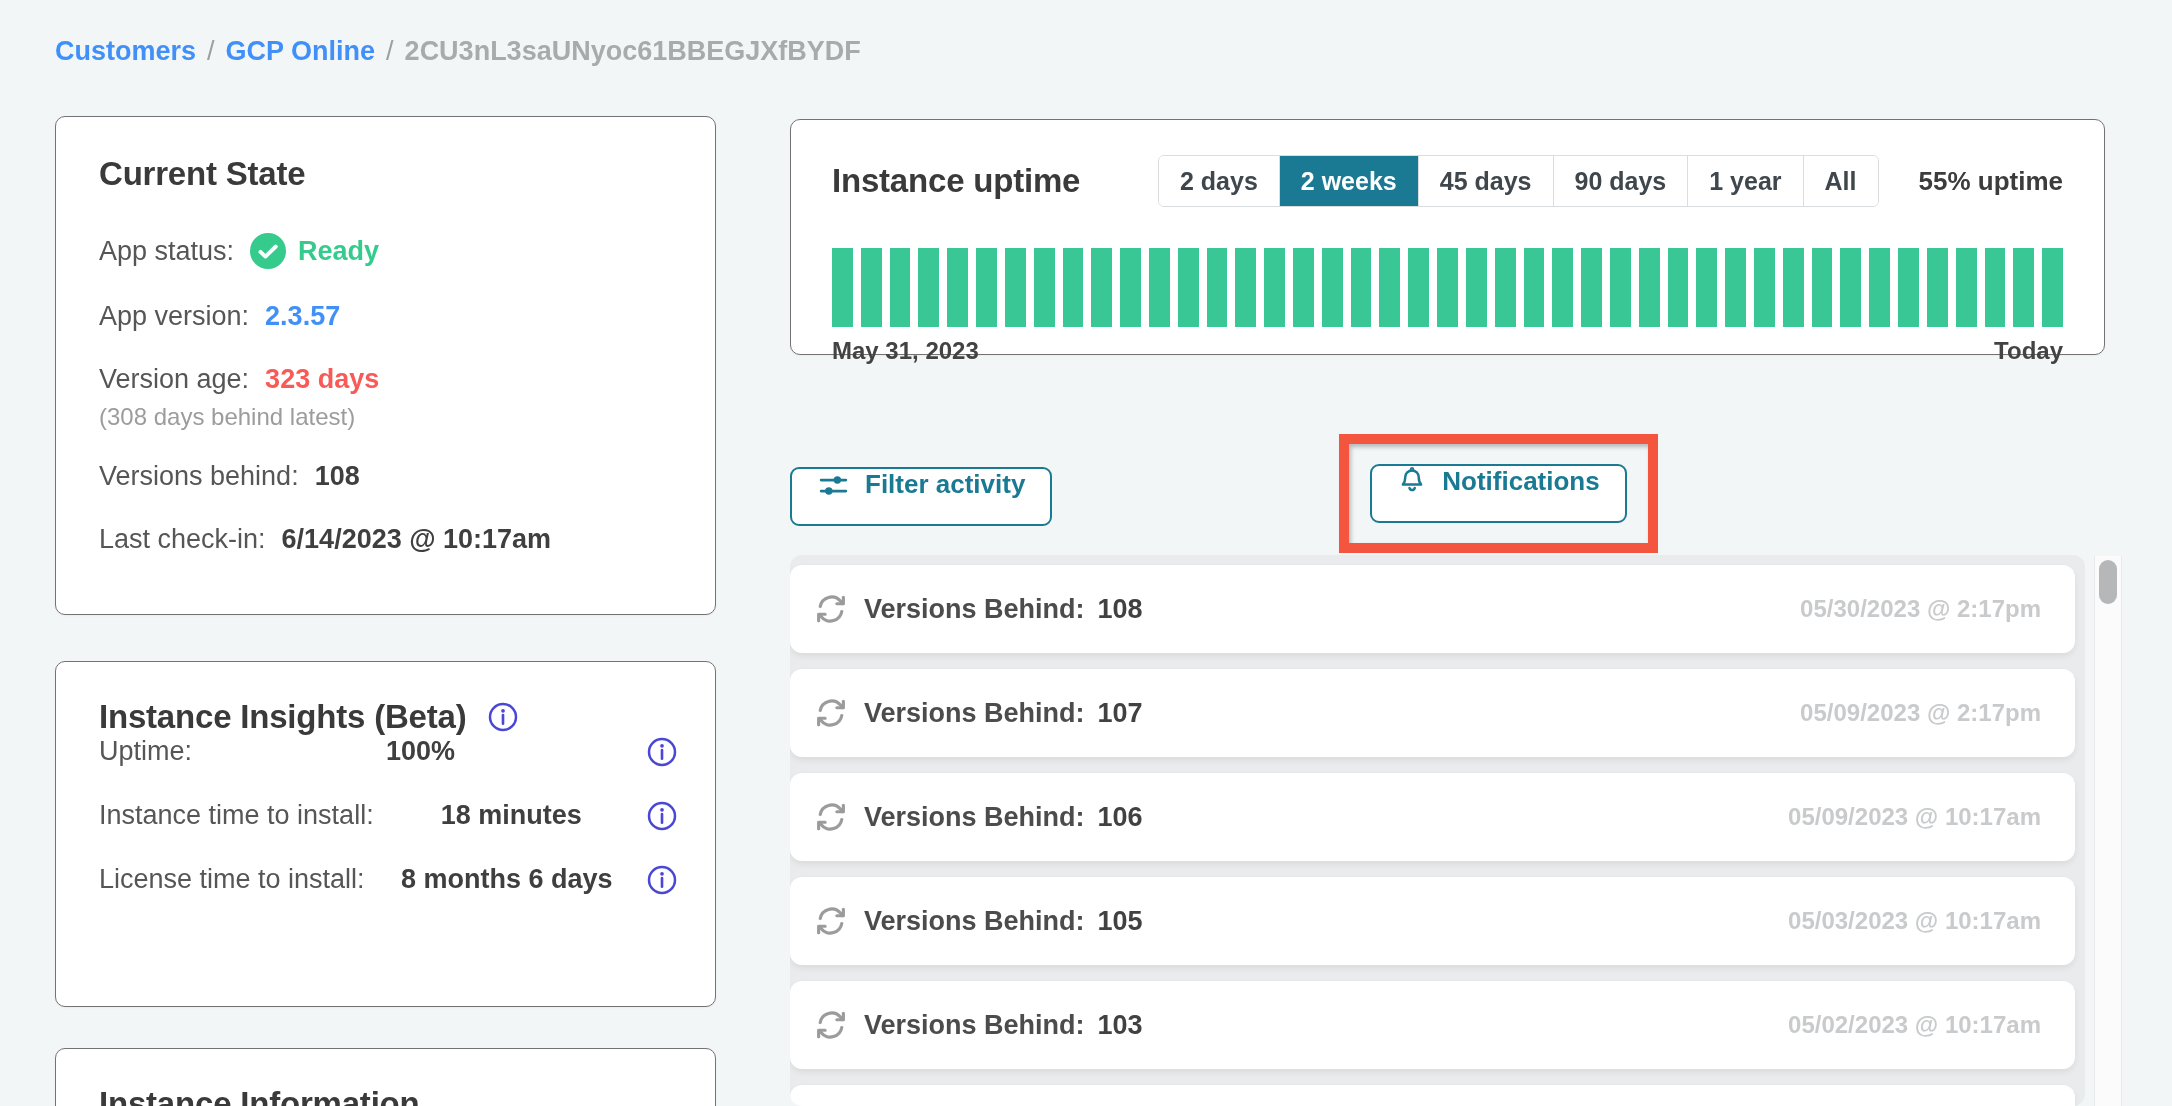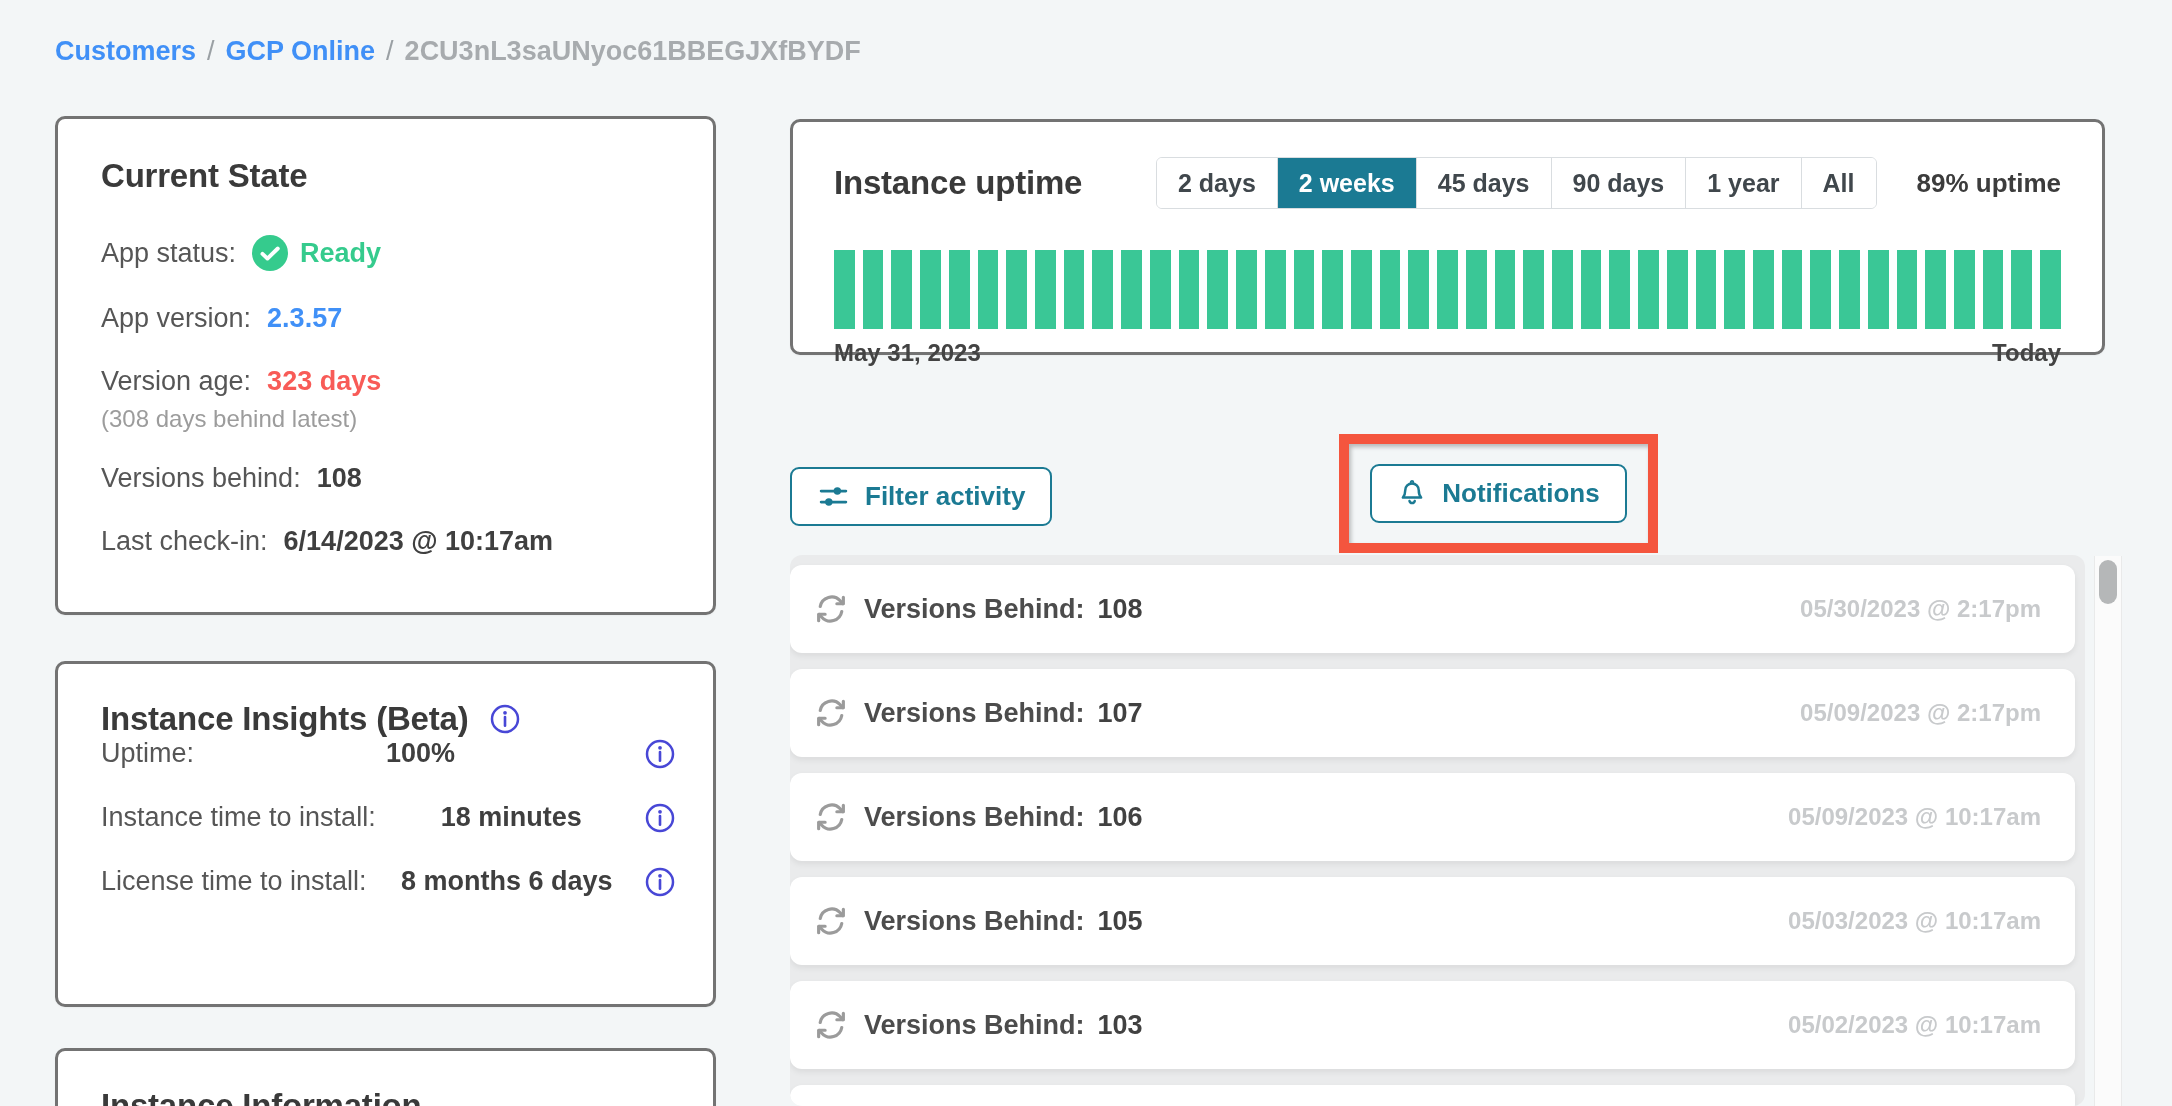--- a/index.html
+++ b/index.html
@@ -18,21 +18,21 @@
     font-family:"Liberation Sans", sans-serif;
     -webkit-font-smoothing:antialiased;
   }
   
   #breadcrumb{position:absolute;left:55px;top:36px;font-size:27px;font-weight:700;white-space:nowrap;}
   .crumb-link{color:var(--link-blue);cursor:pointer;}
   .crumb-sep{color:#9aa0a4;font-weight:400;margin:0 11px;}
   .crumb-current{color:#a7abae;font-weight:700;}
   
   .card{
-    position:absolute;background:#fff;border:3px solid #737373;border-radius:10px;
+    position:absolute;background:#fff;border:1px solid #737373;border-radius:10px;
     box-shadow:0 1px 2px rgba(0,0,0,0.04);box-sizing:border-box;
   }
   .card-title{margin:0;font-size:33px;font-weight:700;color:#3a3a3a;letter-spacing:-0.2px;}
   
   #current-state{left:55px;top:116px;width:661px;height:499px;padding:38px 38px 0 43px;}
   #current-state .card-title{margin-bottom:40px;}
   .cs-row{display:flex;align-items:center;font-size:27px;color:#565656;margin-bottom:32px;}
   .cs-row.tight{margin-bottom:8px;}
   .cs-label{margin-right:16px;}
   .v-green{color:var(--success-green);font-weight:700;}
@@ -62,21 +62,21 @@
   .range-btn:first-child{border-left:none;}
   .range-btn.active{background:var(--accent-teal);color:#fff;}
   .uptime-pct{margin-left:40px;font-size:26px;font-weight:700;color:#3c3c3c;}
   .bars{display:flex;gap:8px;margin-top:36px;height:79px;align-items:flex-end;}
   .bar{flex:1;background:var(--bar-green);height:100%;}
   .axis{display:flex;justify-content:space-between;margin-top:10px;font-size:24px;font-weight:700;color:#434343;}
   
   #activity-header{position:absolute;left:790px;top:464px;width:1315px;height:64px;display:flex;align-items:center;}
   #activity-title{font-size:33px;font-weight:700;color:#3a3a3a;margin-right:41px;}
   .btn-teal{
-    display:flex;align-items:center;gap:15px;height:59px;padding:0 25px;box-sizing:border-box;
+    display:flex;gap:15px;height:59px;padding:0 25px;box-sizing:border-box;
     border:2px solid var(--accent-teal);border-radius:9px;background:#fff;
     color:var(--accent-teal);font-size:26px;font-weight:700;cursor:pointer;white-space:nowrap;
   }
   #red-annotation{
     position:absolute;left:1339px;top:434px;width:319px;height:119px;box-sizing:border-box;
     border:10px solid var(--annotation-red);display:flex;align-items:center;justify-content:center;
     box-shadow:inset 2px 3px 4px rgba(0,0,0,0.25);
   }
   
   #activity-list{
@@ -179,21 +179,21 @@
   <div class="uptime-header">
     <span class="card-title">Instance uptime</span>
     <div class="range-group">
         <div class="range-btn">2 days</div>
         <div class="range-btn active">2 weeks</div>
         <div class="range-btn">45 days</div>
         <div class="range-btn">90 days</div>
         <div class="range-btn">1 year</div>
         <div class="range-btn">All</div>
       </div>
-    <span class="uptime-pct">89% uptime</span>
+    <span class="uptime-pct">55% uptime</span>
   </div>
   <div class="bars">
       <div class="bar" style="height: 100%;"></div>
       <div class="bar" style="height: 100%;"></div>
       <div class="bar" style="height: 100%;"></div>
       <div class="bar" style="height: 100%;"></div>
       <div class="bar" style="height: 100%;"></div>
       <div class="bar" style="height: 100%;"></div>
       <div class="bar" style="height: 100%;"></div>
       <div class="bar" style="height: 100%;"></div>

